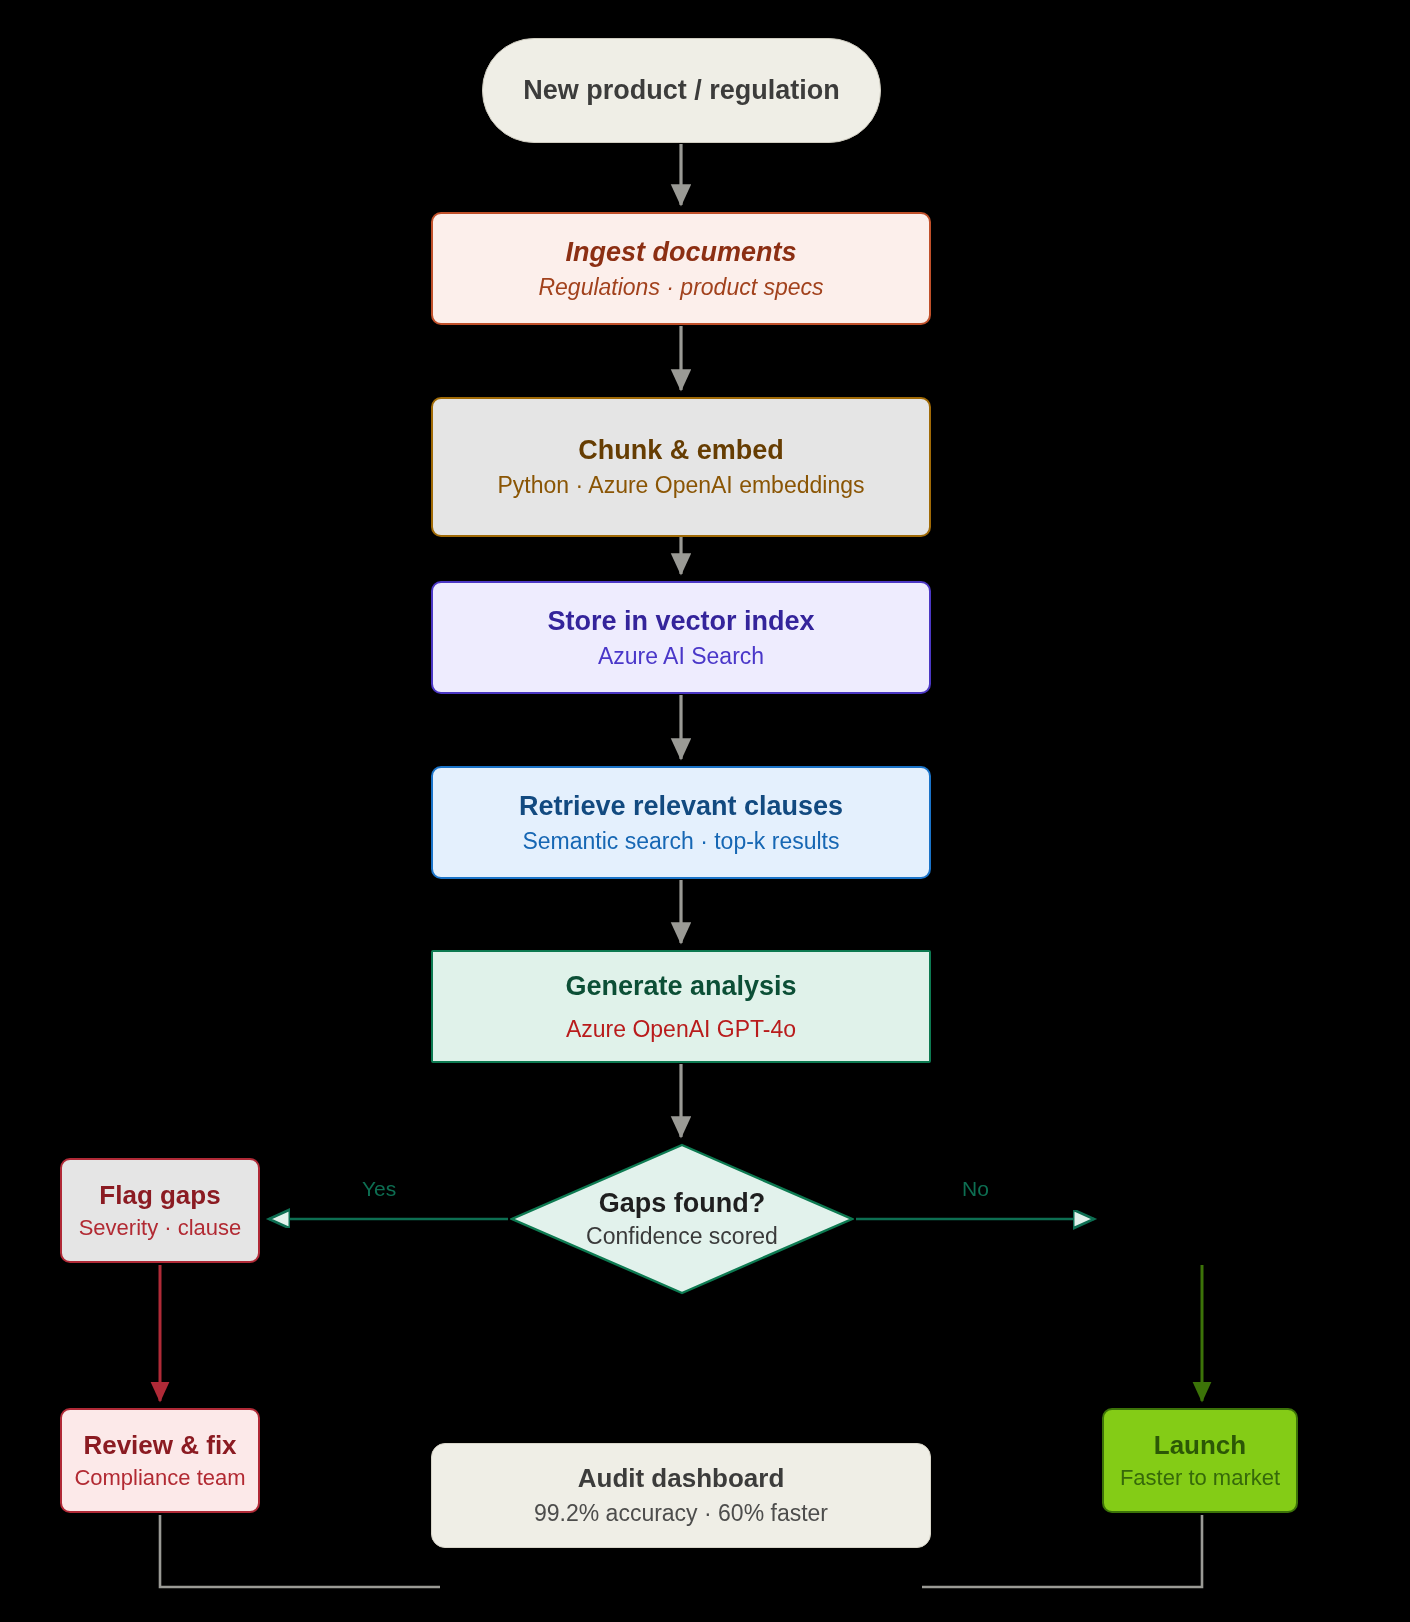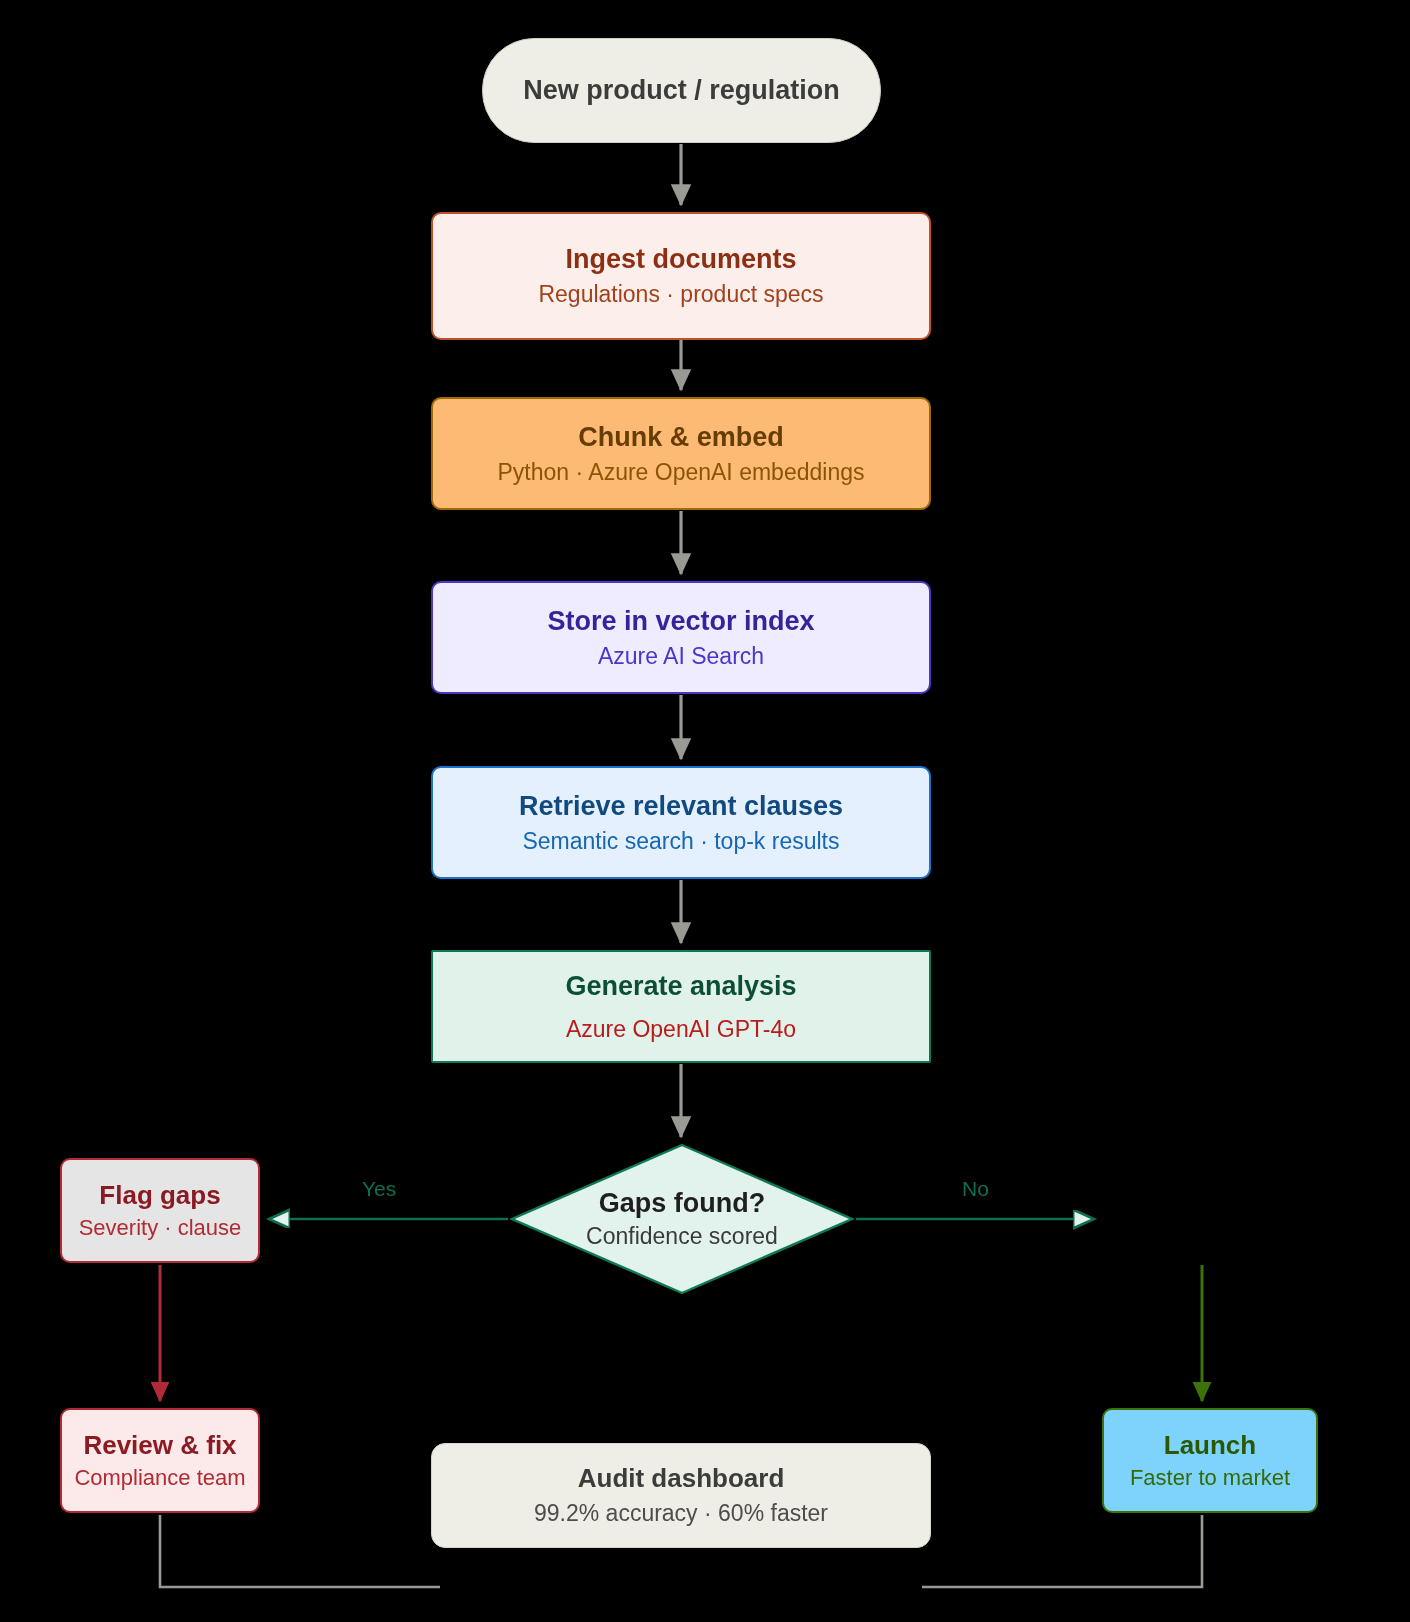--- a/index.html
+++ b/index.html
@@ -53,33 +53,34 @@
     background: #efeee6;
     border-width: 1px;
     border-color: #cfccc0;
     border-radius: 52px;
   }
   .n-start .title { font-size: 27px; color: #3c3c3b; font-weight: bold; }
 
   
   .n-ingest {
     left: 431px; top: 212px;
-    width: 500px; height: 128px;
+    width: 500px; height: 113px;
     background: #fcefeb;
     border-width: 2px;
     border-color: #c0502a;
     border-radius: 10px;
+    font-style: italic;
   }
   .n-ingest .title { font-size: 27px; color: #8c2f13; }
   .n-ingest .sub   { font-size: 23px; color: #a2421d; margin-top: 6px; }
 
   .n-chunk {
     left: 431px; top: 397px;
-    width: 500px; height: 113px;
-    background: #fdba74;
+    width: 500px; height: 140px;
+    background: #e5e5e5;
     border-width: 2px;
     border-color: #a06a06;
     border-radius: 10px;
   }
   .n-chunk .title { font-size: 27px; color: #663d02; }
   .n-chunk .sub   { font-size: 23px; color: #8a5504; margin-top: 6px; }
 
   .n-store {
     left: 431px; top: 581px;
     width: 500px; height: 113px;
@@ -166,22 +167,22 @@
     background: #fce9e9;
     border-width: 2px;
     border-color: #b02a37;
     border-radius: 10px;
   }
   .n-review .title { font-size: 26px; color: #8b1b22; }
   .n-review .sub   { font-size: 22px; color: #b22a33; margin-top: 4px; }
 
   .n-launch {
     left: 1102px; top: 1408px;
-    width: 216px; height: 105px;
-    background: #7dd3fc;
+    width: 196px; height: 105px;
+    background: #84cc16;
     border-width: 2px;
     border-color: #3c7308;
     border-radius: 10px;
   }
   .n-launch .title { font-size: 26px; color: #2c5806; }
   .n-launch .sub   { font-size: 22px; color: #36690a; margin-top: 4px; }
 
   
   .n-audit {
     left: 431px; top: 1443px;

